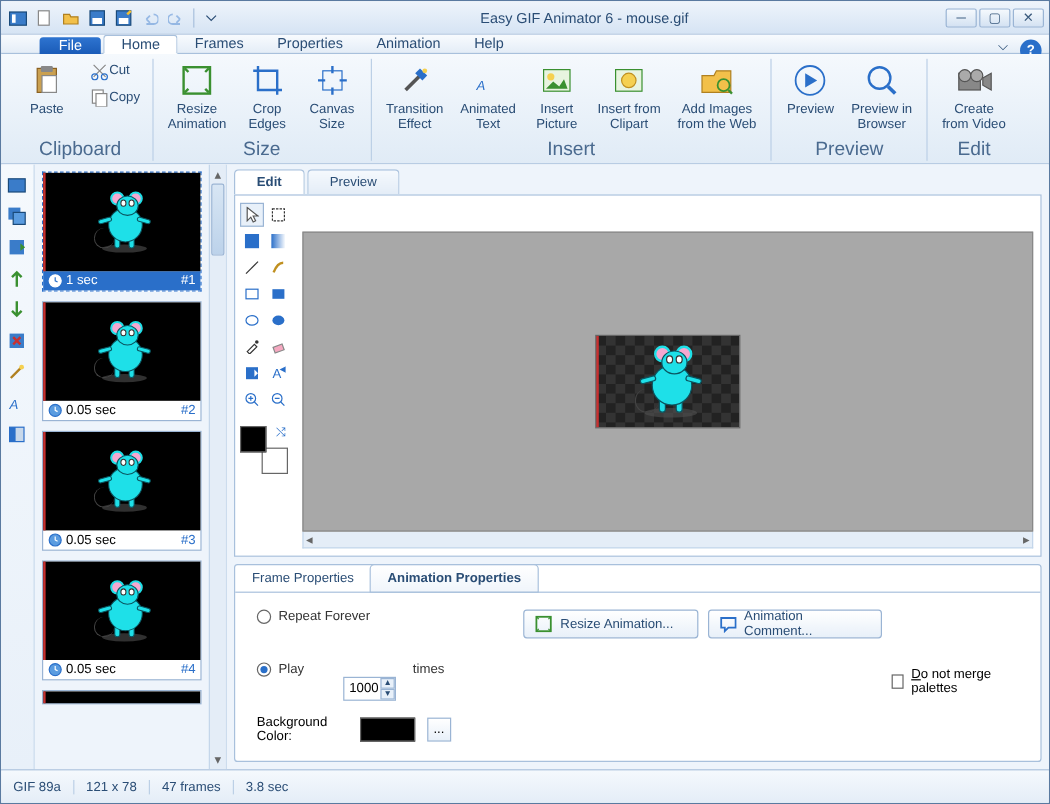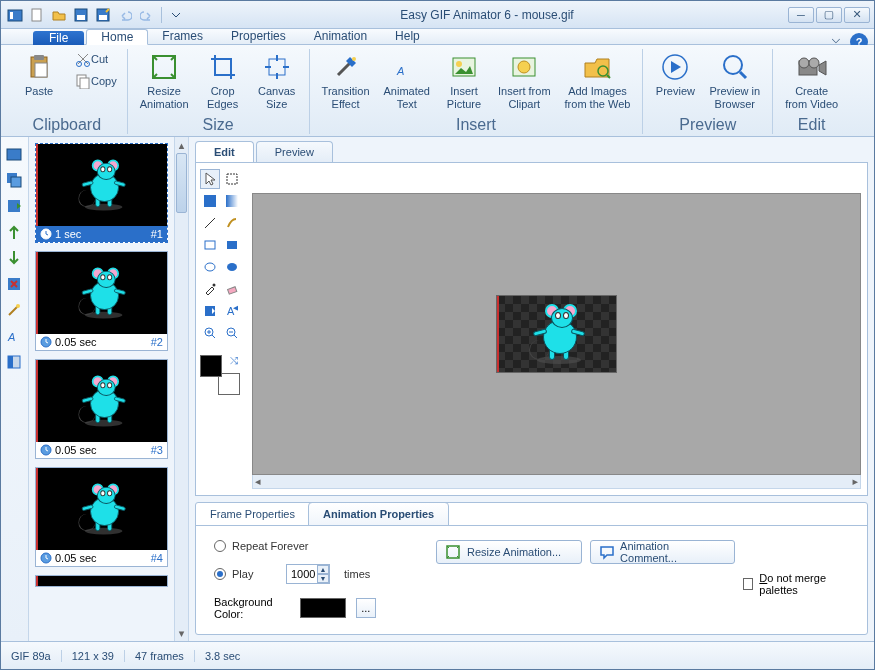--- a/index.html
+++ b/index.html
@@ -76,21 +76,21 @@
 .props-panel { border: 1px solid #a8c0dc; margin: 6px; background: #fff; border-radius: 3px; }
 .props-tabs { display: flex; border-bottom: 1px solid #a8c0dc; }
 .props-tab { padding: 5px 14px; color: #2a4d75; cursor: pointer; }
 .props-tab.active { background: linear-gradient(#fff,#f0f5fb); border: 1px solid #a8c0dc; border-radius: 4px 4px 0 0; margin: -1px 0 -1px -1px; font-weight: bold; }
 .props-body { padding: 14px 18px; display: flex; gap: 60px; }
 .props-left { display: flex; flex-direction: column; gap: 12px; }
 .radio-row { display: flex; align-items: center; gap: 6px; color: #333; }
 .radio { width: 12px; height: 12px; border: 1px solid #666; border-radius: 50%; display:inline-flex; align-items:center; justify-content:center; }
 .radio.checked::after { content:""; width:6px; height:6px; background:#2a6fc9; border-radius:50%; }
 .num-input { width: 44px; height: 20px; border: 1px solid #9ab4d4; text-align: right; padding: 0 14px 0 4px; position: relative; }
-.spinner-wrap { position: relative; display: inline-block; }
+.spinner-wrap { position: relative; display: inline-block; margin-top: 32px; }
 .spinner-wrap .spins { position:absolute; right:1px; top:1px; width:12px; height:18px; display:flex; flex-direction:column; }
 .spinner-wrap .spins span { flex:1; background:#e8f0f9; border:1px solid #9ab4d4; font-size:7px; display:flex; align-items:center; justify-content:center; color:#2a4d75; }
 .bg-color-row { display: flex; align-items: center; gap: 10px; }
 .bg-swatch { width: 54px; height: 20px; background: #000; border: 1px solid #666; }
 .bg-btn { width: 24px; height: 20px; border: 1px solid #9ab4d4; background: linear-gradient(#fff,#e8f0f9); display:flex; align-items:center; justify-content:center; cursor:pointer; }
 .props-right { display: flex; flex-direction: row; gap: 8px; margin-left: auto; }
 .action-btn { width: 170px; height: 24px; border: 1px solid #9ab4d4; background: linear-gradient(#fff,#e8f0f9); border-radius: 3px; display: flex; align-items: center; gap: 6px; padding: 0 8px; color: #2a4d75; cursor: pointer; }
 .checkbox-row { display: flex; align-items: center; gap: 6px; margin-top: 8px; }
 .checkbox { width: 12px; height: 12px; border: 1px solid #666; background:#fff; }
 
@@ -719,17 +719,17 @@
                 <span><u>D</u>o not merge palettes</span>
               </div>
           </div>
         </div>
       </div>
     </div>
   </div>
 
   <div class="statusbar">
     <span>GIF 89a</span>
-    <span>121 x 39</span>
+    <span>121 x 78</span>
     <span>47 frames</span>
     <span>3.8 sec</span>
   </div>
 </div>
 
 </body></html>

